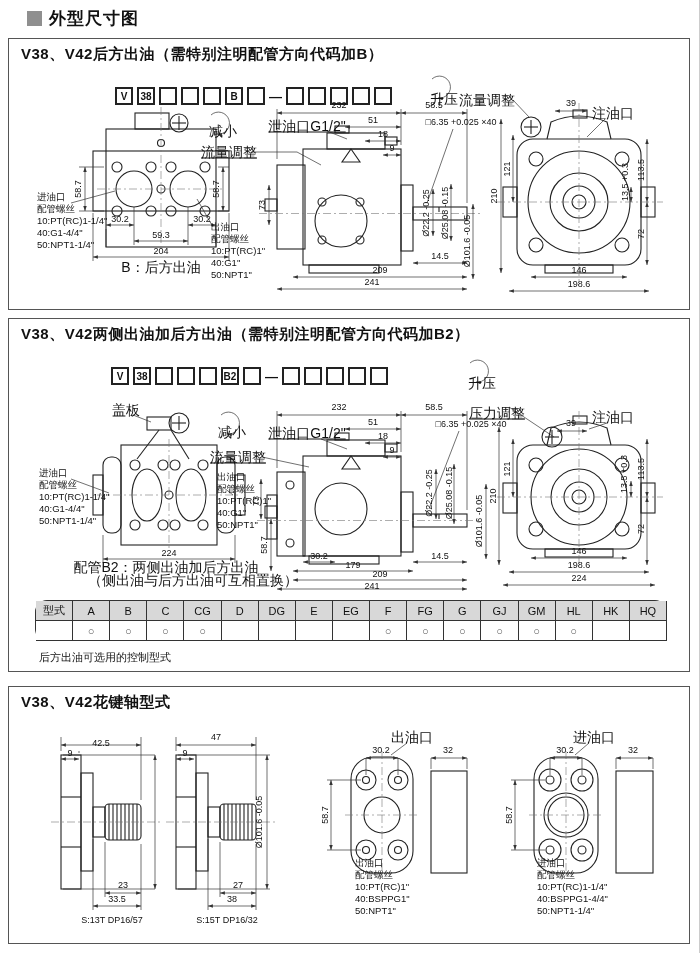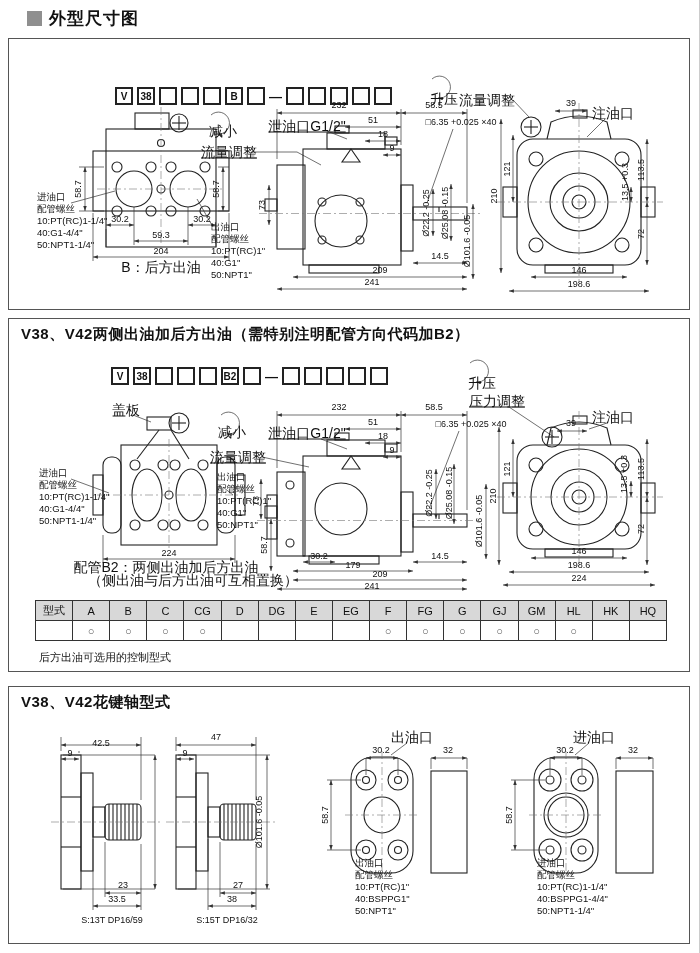--- a/index.html
+++ b/index.html
@@ -24,36 +24,37 @@
   .dm{fill:none;stroke:#333;stroke-width:.7;}
   .dd{fill:none;stroke:#333;stroke-width:.7;marker-start:url(#ar);marker-end:url(#ar);}
   .cl{fill:none;stroke:#777;stroke-width:.6;stroke-dasharray:8 3 2 3;}
   .lbl{position:absolute;transform:translate(-50%,-50%);font-size:9px;line-height:10px;
        white-space:pre;color:#111;text-align:center;}
   .lbl.z{font-size:14px;line-height:11px;}
   .lbl.rot{transform:translate(-50%,-50%) rotate(-90deg);}
   .lbl.und{text-decoration:underline;}
   .lbl.b{transform:none;text-align:left;font-size:9.5px;line-height:12px;}
   .tbl{position:absolute;left:26px;top:281px;width:631px;display:grid;
-       grid-template-columns:repeat(17,1fr);border-left:1px solid #333;border-top:1px solid #333;}
+       grid-template-columns:repeat(17,1fr);border-left:1px solid #333;border-top:1px solid #333;border-radius:12px;}
   .tbl .hc{background:#d8d8d8;font-size:11px;height:19px;display:flex;align-items:center;justify-content:center;
            border-right:1px solid #333;border-bottom:1px solid #333;}
   .tbl .bc{background:#fff;font-size:11px;color:#555;height:19px;display:flex;align-items:center;justify-content:center;
            border-right:1px solid #333;border-bottom:1px solid #333;}
   .tnote{position:absolute;left:30px;top:331px;font-size:11px;}
 </style>
 </head>
 <body>
 
 <div class="hdr">
   <span class="sq"></span>
   <h1>外型尺寸图</h1>
 </div>
 
 <div class="panel" id="p1">
+  <div class="ptitle">V38、V42后方出油（需特别注明配管方向代码加B）</div>
   <div class="codes">
       <span class="bx">V</span>
       <span class="bx">38</span>
       <span class="bx"></span>
       <span class="bx"></span>
       <span class="bx"></span>
       <span class="bx">B</span>
       <span class="bx"></span>
       <span class="dash">—</span>
       <span class="bx"></span>
@@ -366,21 +367,21 @@
       <line class="dd" x1="638" y1="120" x2="638" y2="178"></line>
     <line class="dd" x1="638" y1="178" x2="638" y2="246"></line>
     <line class="dd" x1="522" y1="239" x2="618" y2="239"></line>
       <line class="dd" x1="500" y1="253" x2="640" y2="253"></line>
     <line class="dd" x1="494" y1="266" x2="646" y2="266"></line>
   </svg>
   <div class="labels">
       <span class="lbl z" style="left: 117px; top: 91px;">盖板</span>
       <span class="lbl z" style="left: 223px; top: 113px;">减小</span>
       <span class="lbl z" style="left: 473px; top: 64px;">升压</span>
-      <span class="lbl z und" style="left: 488px; top: 82px;">压力调整</span>
+      <span class="lbl z und" style="left: 488px; top: 94px;">压力调整</span>
       <span class="lbl z und" style="left: 229px; top: 138px;">流量调整</span>
       <span class="lbl z und" style="left: 298px; top: 114px;">泄油口G1/2"</span>
       <span class="lbl" style="left: 330px; top: 88px;">232</span>
       <span class="lbl" style="left: 425px; top: 88px;">58.5</span>
       <span class="lbl" style="left: 364px; top: 103px;">51</span>
       <span class="lbl" style="left: 374px; top: 117px;">18</span>
       <span class="lbl" style="left: 383px; top: 131px;">9</span>
       <span class="lbl" style="left: 462px; top: 105px;">□6.35 +0.025 ×40</span>
       <span class="lbl rot" style="left: 420px; top: 174px;">Ø22.2 -0.25</span>
       <span class="lbl rot" style="left: 440px; top: 174px;">Ø25.08 -0.15</span>
@@ -583,21 +584,21 @@
     </g>
     <line class="dd" x1="506" y1="93" x2="506" y2="163"></line>
     <line class="dd" x1="541" y1="71" x2="573" y2="71"></line>
       <line class="dd" x1="607" y1="71" x2="644" y2="71"></line>
   </svg>
   <div class="labels">
       <span class="lbl" style="left: 92px; top: 56px;">42.5</span>
       <span class="lbl" style="left: 61px; top: 66px;">9</span>
       <span class="lbl" style="left: 114px; top: 198px;">23</span>
       <span class="lbl" style="left: 108px; top: 212px;">33.5</span>
-      <span class="lbl" style="left: 103px; top: 233px;">S:13T DP16/59</span>
+      <span class="lbl" style="left: 103px; top: 233px;">S:13T DP16/57</span>
       <span class="lbl" style="left: 207px; top: 50px;">47</span>
       <span class="lbl" style="left: 176px; top: 66px;">9</span>
       <span class="lbl" style="left: 229px; top: 198px;">27</span>
       <span class="lbl" style="left: 223px; top: 212px;">38</span>
       <span class="lbl" style="left: 218px; top: 233px;">S:15T DP16/32</span>
       <span class="lbl rot" style="left: 250px; top: 135px;">Ø101.6 -0.05</span>
       <span class="lbl rot" style="left: 316px; top: 128px;">58.7</span>
       <span class="lbl z" style="left: 403px; top: 50px;">出油口</span>
       <span class="lbl" style="left: 372px; top: 63px;">30.2</span>
       <span class="lbl" style="left: 439px; top: 63px;">32</span>

